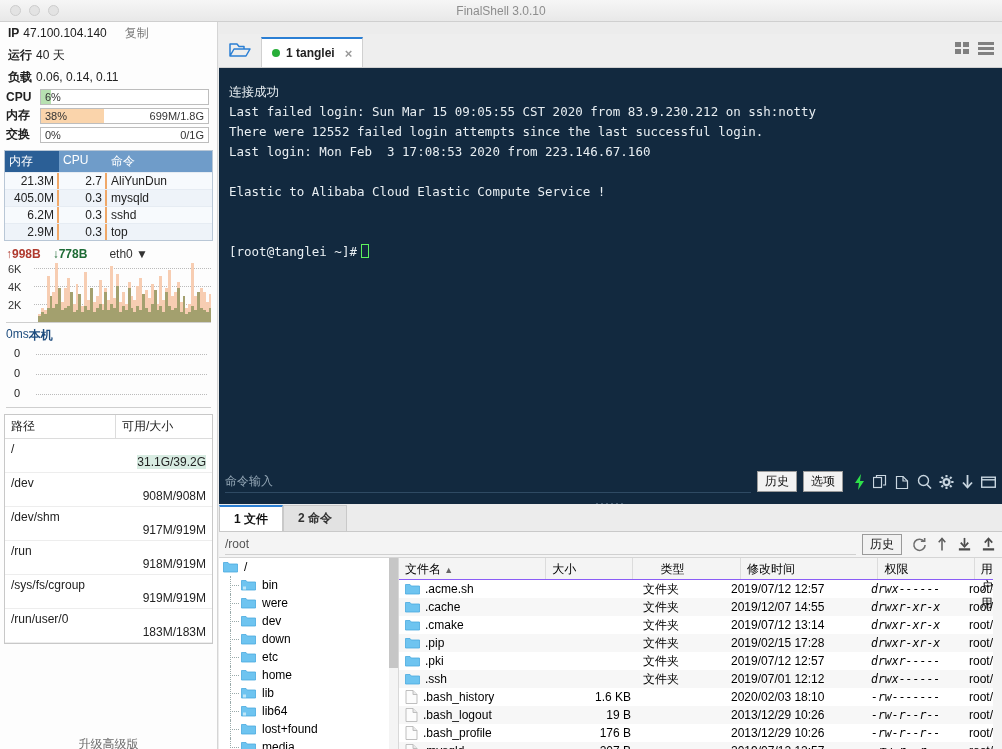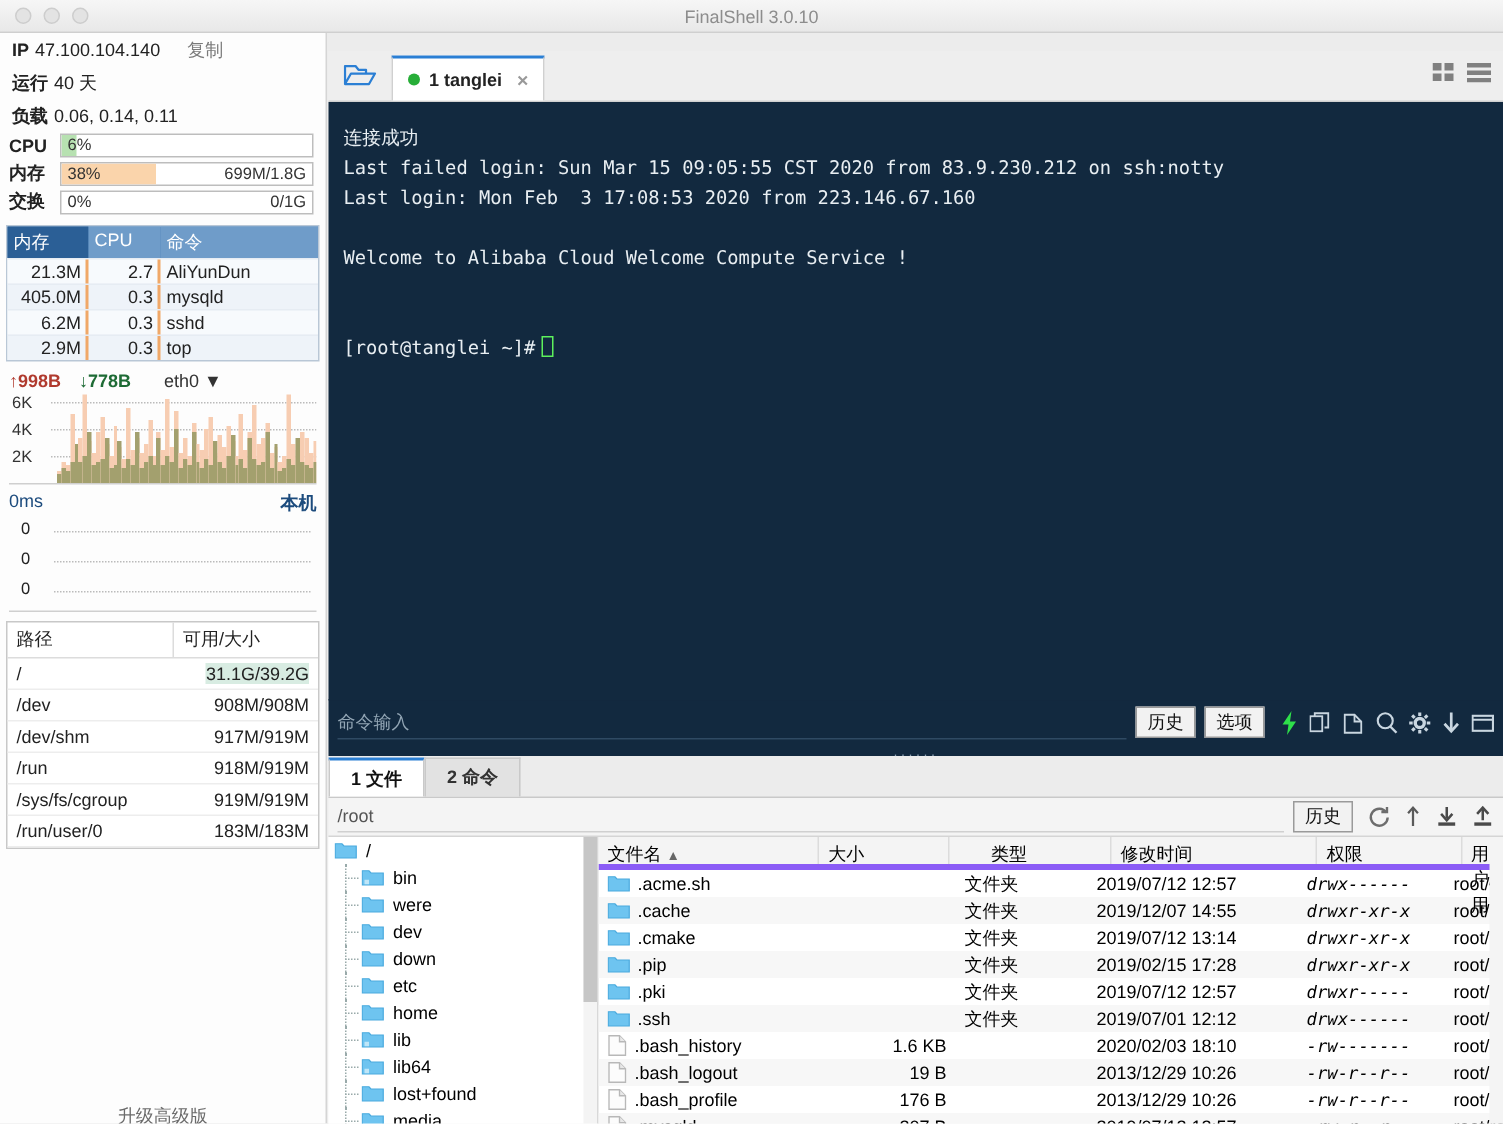--- a/index.html
+++ b/index.html
@@ -67,37 +67,37 @@
   .graph-yaxis { position:absolute; left:0; top:0; width:26px; height:100%; font-size:11px; color:#333; }
   .graph-yaxis span { position:absolute; left:2px; }
   .graph-area { position:absolute; left:28px; right:0; top:0; bottom:0; overflow:hidden; }
   .grid-line { position:absolute; left:0; right:0; border-top:1px dotted #bbb; }
   .bars { position:absolute; left:4px; right:0; bottom:0; top:0; display:flex; align-items:flex-end; gap:0px; }
   .bar2 { flex:1; position:relative; }
   .bar2 .up { position:absolute; bottom:0; left:0; right:0; background:#f7cdb2; }
   .bar2 .dn { position:absolute; bottom:0; left:0; right:0; background:#a3a06e; }
 
   
-  .lat-head { display:flex; justify-content:space-between; padding:4px 6px 2px 6px; }
+  .lat-head { display:flex; padding:4px 6px 2px 6px; }
   .lat-left { color:#1c4b7d; font-size:12px; }
   .lat-right { color:#1c4b7d; font-size:12px; font-weight:bold; }
   .lat-wrap { position:relative; margin:0 6px; height:62px; border-bottom:1px solid #cfcfcf; }
   .lat-row { position:relative; height:20px; }
   .lat-num { position:absolute; left:8px; top:1px; font-size:11px; }
   .lat-dots { position:absolute; left:30px; right:4px; top:8px; border-top:1px dotted #bbb; }
 
   
   .disk-table { position:absolute; left:4px; right:4px; top:392px; border:1px solid #c8c8c8; background:#fff; }
   .disk-head { display:flex; font-size:12px; border-bottom:1px solid #dcdcdc; }
   .disk-head > div { padding:3px 6px; }
   .dh-path { flex:1; border-right:1px solid #dcdcdc; }
   .dh-size { width:96px; text-align:left; }
   .disk-row { display:flex; font-size:12px; border-bottom:1px solid #ededed; }
   .dr-path { flex:1; padding:3px 6px; }
-  .dr-size { width:96px; padding:3px 6px; text-align:right; }
+  .dr-size { width:96px; padding:3px 6px; text-align:right;margin-top:13px; }
   .dr-size.hl span { background:#d8ece2; }
 
   .upgrade {
     position:absolute; left:0; right:0; top:714px; text-align:center;
     font-size:12px; color:#6b6b6b; cursor:pointer;
   }
 
   
   .rightside { position:absolute; left:219px; top:34px; width:783px; height:727px; background:#f1f1f1; }
 
@@ -166,21 +166,21 @@
   .tree-row .indent:before {
     content:""; position:absolute; left:9px; top:0; bottom:0; border-left:1px dotted #9aa;
   }
   .tree-row .indent:after {
     content:""; position:absolute; left:9px; top:9px; width:9px; border-top:1px dotted #9aa;
   }
   .tree-scroll { position:absolute; right:0; top:0; width:9px; height:100%; background:#f4f4f4; }
   .tree-thumb { position:absolute; right:0; top:0; width:9px; height:110px; background:#c6c6c6; }
 
   .flist { flex:1; position:relative; overflow:hidden; }
-  .flist-head { display:flex; height:22px; background:#f4f4f4; border-bottom:4px solid #8b5cf6; font-size:12px; }
+  .flist-head { display:flex; height:22px; background:#f4f4f4; border-bottom:1px solid #8b5cf6; font-size:12px; }
   .flist-head > div { padding:3px 6px; border-right:1px solid #dcdcdc; }
   .fl-name { width:150px; }
   .fl-size { width:88px; }
   .fl-type { width:88px;margin-left:22px; }
   .fl-time { width:140px; }
   .fl-perm { width:98px; }
   .fl-user { flex:1; border-right:none !important; }
   .frow { display:flex; height:18px; font-size:12px; align-items:center; }
   .frow:nth-child(even) { background:#f7f7f7; }
   .frow > div { padding:0 6px; overflow:hidden; white-space:nowrap; }
@@ -632,23 +632,24 @@
             <rect x="0" y="11" width="16" height="3" fill="#808080"></rect>
           </svg>
         </span>
       </div>
     </div>
 
     <div class="terminal">
       <div id="term-lines">
           <div class="term-line">连接成功</div>
           <div class="term-line">Last failed login: Sun Mar 15 09:05:55 CST 2020 from 83.9.230.212 on ssh:notty</div>
+          <div class="term-line">There were 12552 failed login attempts since the last successful login.</div>
           <div class="term-line">Last login: Mon Feb  3 17:08:53 2020 from 223.146.67.160</div>
           <div class="term-line">&nbsp;</div>
-          <div class="term-line">Welcome to Alibaba Cloud Welcome Compute Service !</div>
+          <div class="term-line">Elastic to Alibaba Cloud Elastic Compute Service !</div>
           <div class="term-line">&nbsp;</div>
           <div class="term-line">&nbsp;</div>
         </div>
       <div class="term-line"><span>[root@tanglei ~]#</span><span class="term-cursor"></span></div>
     </div>
 
     <div class="cmdbar">
       <div class="cmd-placeholder">命令输入</div>
       <div class="mini-btn">历史</div>
       <div class="mini-btn">选项</div>

